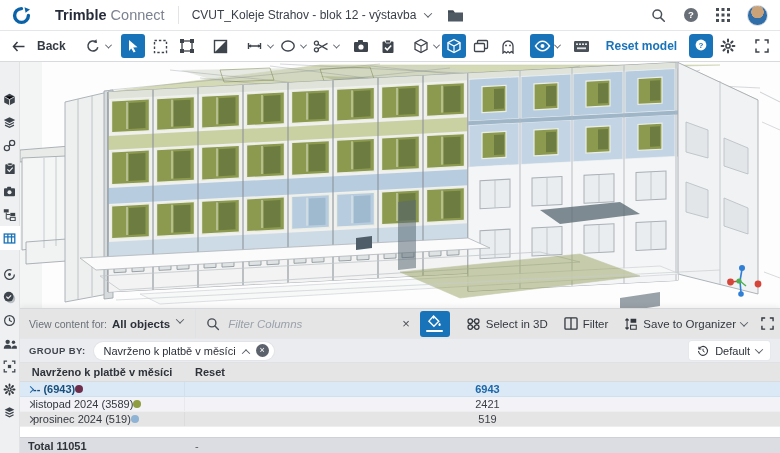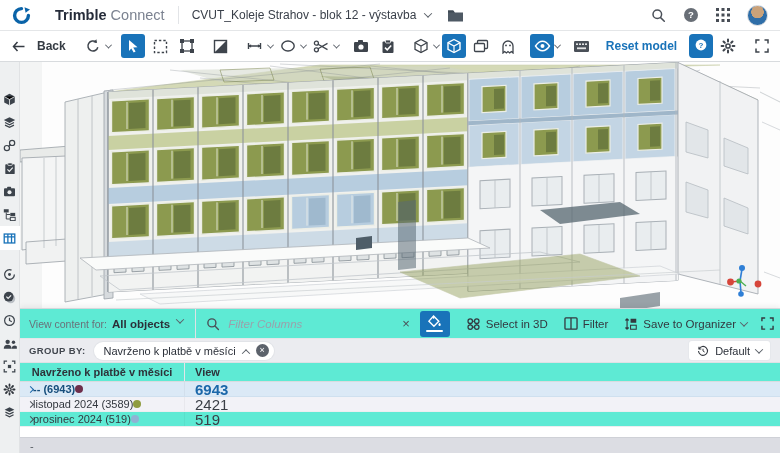--- a/index.html
+++ b/index.html
@@ -40,21 +40,21 @@
   .sidebar { position:absolute; left:0; top:62px; width:20px; height:391px; background:#eef0f1;
     border-right:1px solid #e0e2e4; display:flex; flex-direction:column; align-items:center; z-index:28; }
   .sideitem { width:20px; height:23px; display:flex; align-items:center; justify-content:center; color:#3d444c; }
   .sideitem.active { background:#fff; color:#1973b9; height:24px; }
   .side-gap { height:13px; }
 
   
   .viewport { position:absolute; left:20px; top:62px; width:760px; height:246px; background:#fdfdfd; z-index:1; }
 
   
-  .panel { position:absolute; left:20px; top:308px; width:760px; height:145px; background:#5eead4;
+  .panel { position:absolute; left:20px; top:308px; width:760px; height:145px; background:#e5e5e5;
     border-top:1px solid #d5d8db; box-shadow:0 -2px 5px rgba(0,0,0,.06); z-index:20;
     display:flex; flex-direction:column; }
   .ptoolbar { height:30px; display:flex; align-items:center; border-bottom:1px solid #e4e6e9; }
   .vc-label { font-size:10.5px; color:#6a7079; margin-left:9px; white-space:nowrap; }
   .vc-value { font-size:11.5px; font-weight:700; color:#2b3039; margin-left:5px; display:flex; align-items:flex-start; gap:7px; white-space:nowrap; }
   .p-div { width:1px; height:29px; background:#dfe2e5; margin:0 10px 0 12px; }
   .searchbox { flex:1 1 auto; display:flex; align-items:center; gap:8px; height:100%; }
   .searchbox input { border:0; outline:0; flex:1; font-size:11.5px; font-style:italic; color:#3a3f46;
     font-family:"Liberation Sans", sans-serif; background:transparent; }
   .searchbox input::placeholder { color:#9aa1ab; }
@@ -74,21 +74,21 @@
     display:flex; align-items:center; gap:6px; padding:0 8px; font-size:11px; color:#2b3039; box-shadow:0 0 0 1px #e6e8ec; }
 
   .tablewrap { flex:1; display:flex; flex-direction:column; }
   .thead { height:19px; display:flex; border-bottom:1px solid #d9dcdf; align-items:center; }
   .th1 { width:165px; text-align:center; font-size:11px; font-weight:700; color:#2e333a; border-right:1px solid #e3e5e8; height:100%; display:flex; align-items:center; justify-content:center; }
   .th2 { flex:1; font-size:11px; font-weight:700; color:#2e333a; padding-left:10px; }
   .trow { height:15px; display:flex; align-items:center; border-bottom:1px solid #eceef0; }
   .trow:nth-child(2) { background:#f2f2f7; }
   .trow.sel { background:#dbe9f6; border-bottom:1px solid #cfe0ef; }
   .tcell.c1 { width:165px; display:flex; align-items:center; padding-left:8px; height:100%; border-right:1px solid rgba(0,0,0,0.04); }
-  .tcell.c2 { flex:1; font-size:15px; color:#3a3f46; padding-left:10px; }
+  .tcell.c2 { flex:1; font-size:11px; color:#3a3f46; padding-left:10px;text-align:center; }
   .tcell.c2.selcount { color:#1b67a9; font-weight:700; }
   .rchev { width:5px; height:5px; border-right:1.4px solid #4a4f57; border-bottom:1.4px solid #4a4f57; transform:rotate(-45deg); flex:0 0 auto; }
   .sel .rchev { border-color:#1b67a9; }
   .rlabel { font-size:11px; color:#33383f; white-space:nowrap; }
   .sel .rlabel { color:#174e7c; font-weight:700; }
   .dot { width:8px; height:8px; border-radius:50%; flex:0 0 auto; }
   .tspacer { flex:1; background:#fff; }
   .tfoot { height:16px; background:#dcdde3; display:flex; align-items:center; border-top:1px solid #cfd1d7; }
   .tf1 { width:165px; font-size:11px; font-weight:700; color:#2f343a; padding-left:8px; }
   .tf2 { flex:1; font-size:11px; color:#555a61; padding-left:10px; }
@@ -710,21 +710,21 @@
           <path d="M8 5 V8 L10.2 9.4" fill="none" stroke="#33383f" stroke-width="1.3"></path>
         </svg>
       <span>Default</span>
       <span class="chev"></span>
     </div>
   </div>
 
   <div class="tablewrap">
     <div class="thead">
       <div class="th1">Navrženo k platbě v měsíci</div>
-      <div class="th2">View</div>
+      <div class="th2">Reset</div>
     </div>
     <div>
         <div class="trow sel">
           <div class="tcell c1">
             <span class="rchev"></span>
             <span class="rlabel">-- (6943)</span>
             <span class="dot" style="background: rgb(110, 46, 75);"></span>
           </div>
           <div class="tcell c2 selcount">6943</div>
         </div>
@@ -740,16 +740,17 @@
           <div class="tcell c1">
             <span class="rchev"></span>
             <span class="rlabel">prosinec 2024 (519)</span>
             <span class="dot" style="background: rgb(143, 179, 212);"></span>
           </div>
           <div class="tcell c2">519</div>
         </div>
       </div>
     <div class="tspacer"></div>
     <div class="tfoot">
+      <div class="tf1">Total 11051</div>
       <div class="tf2">-</div>
     </div>
   </div>
 </div>
 
 </body></html>

